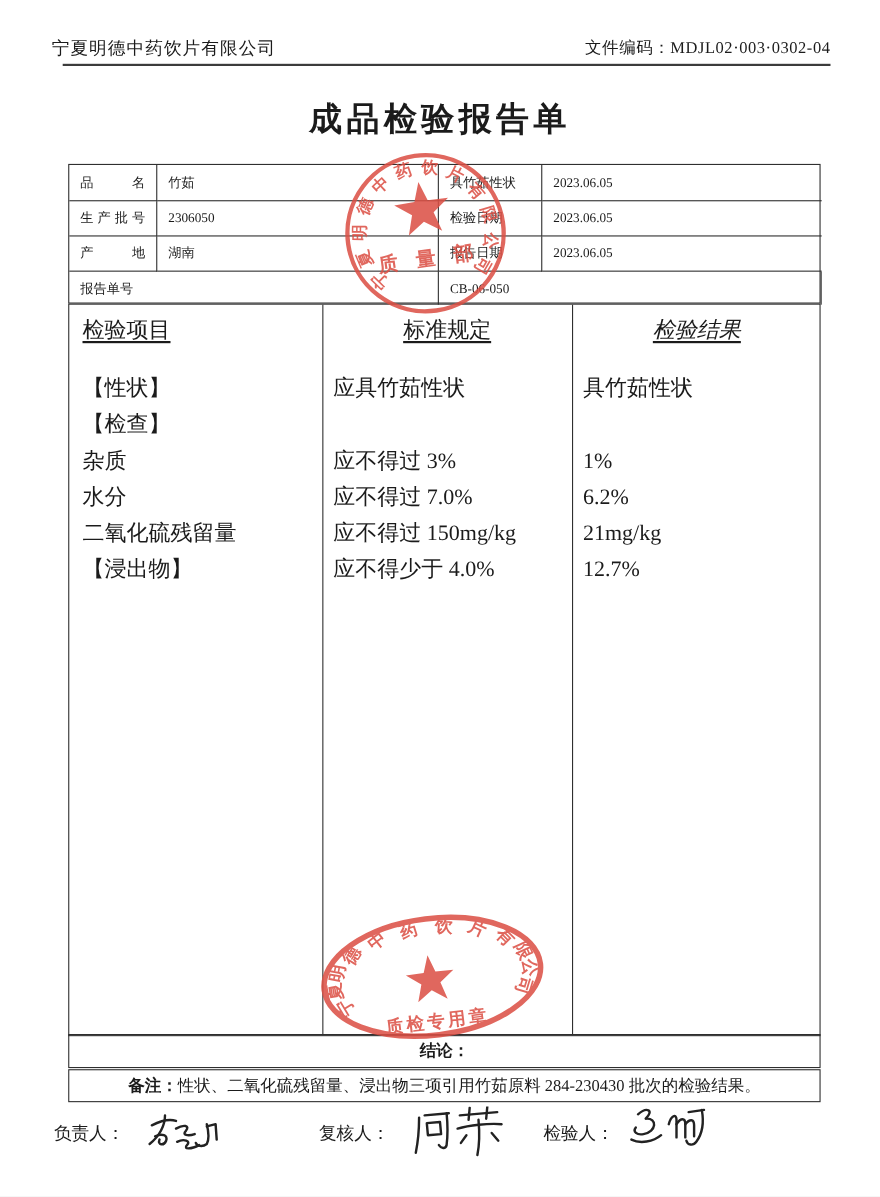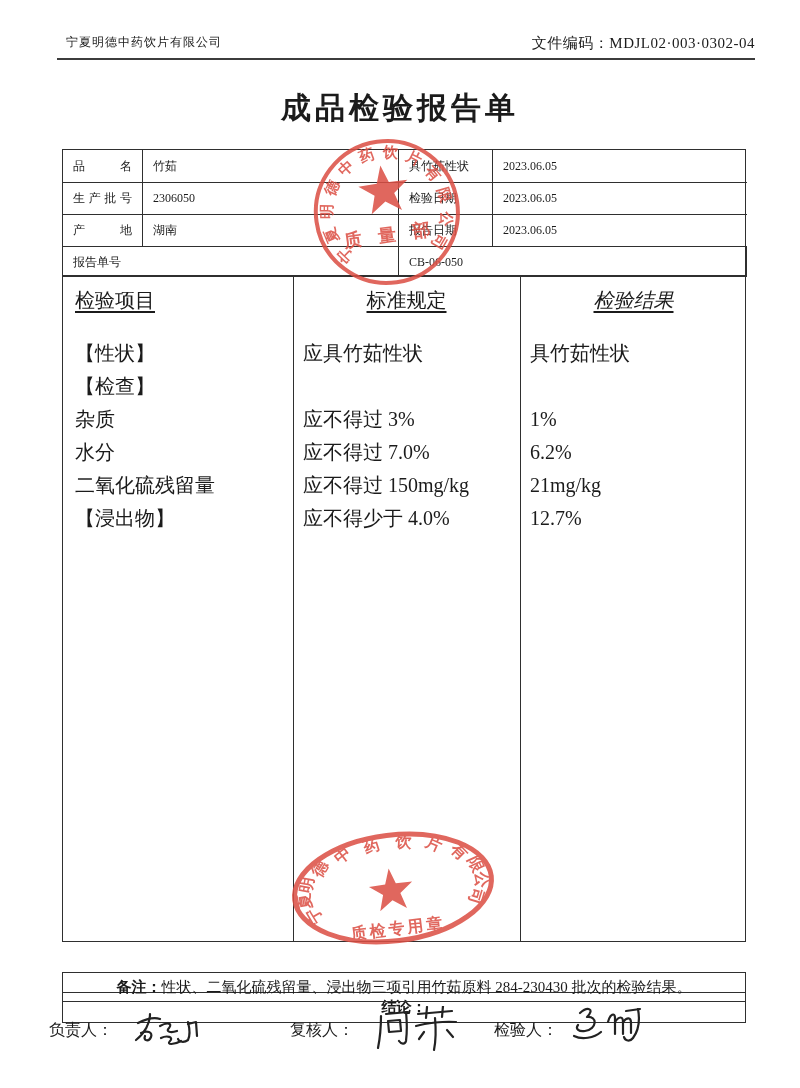--- a/index.html
+++ b/index.html
@@ -3,21 +3,21 @@
 <meta charset="utf-8">
 <style>
   html,body{margin:0;padding:0;background:#e8e8e8;}
   .sheet{
     position:relative;width:800px;height:1088px;margin:0 auto;
     background:#ffffff;overflow:hidden;
     font-family:"Liberation Serif","DejaVu Serif",serif;
     color:#1b1b1b;
   }
   
-  .hdr-company{position:absolute;left:66px;top:34px;font-size:12px;letter-spacing:1px;text-align:center;}
+  .hdr-company{position:absolute;left:47px;top:34px;font-size:16px;letter-spacing:1px;text-align:center;}
   .hdr-code{position:absolute;right:45px;top:34px;font-size:15px;letter-spacing:.5px;}
   .hdr-rule{position:absolute;left:57px;top:58px;width:698px;height:2px;background:#3c3c3c;}
   
   .title{position:absolute;left:0;top:88px;width:100%;text-align:center;
          font-size:30px;font-weight:bold;letter-spacing:4px;}
   
   .info-tbl{
     position:absolute;left:62px;top:149px;width:684px;height:127px;
     display:grid;grid-template-columns:80px 256px 94px 254px;
     grid-template-rows:33px 32px 32px 30px;
@@ -42,21 +42,21 @@
   .th1{left:12px;} .th2{left:230px;width:227px;text-align:center;} .th3{left:457px;width:227px;text-align:center;font-style:italic;}
   .trow{position:absolute;left:0;width:100%;height:22px;line-height:22px;}
   .trow .c1{position:absolute;left:12px;white-space:nowrap;}
   .trow .c2{position:absolute;left:240px;white-space:nowrap;}
   .trow .c3{position:absolute;left:467px;white-space:nowrap;}
   
   .bar{
     position:absolute;left:62px;width:684px;border:1px solid #2f2f2f;box-sizing:border-box;
     display:flex;align-items:center;justify-content:center;font-size:15px;white-space:nowrap;
   }
-  .bar-conclusion{top:992px;height:31px;}
+  .bar-conclusion{top:940px;height:31px;}
   .bar-note{top:972px;height:30px;}
   .bar b{font-weight:bold;}
   
   .sig-label{position:absolute;top:1020px;font-size:16px;white-space:nowrap;}
   .sig-svg{position:absolute;}
   .sig-svg path{stroke:#222;stroke-width:2.2;fill:none;stroke-linecap:round;stroke-linejoin:round;}
   
   .stamp{position:absolute;opacity:.86;pointer-events:none;}
   .stamp text{fill:var(--stamp,#dc4f44);font-family:"Liberation Serif","DejaVu Serif",serif;font-weight:bold;}
   .stamp .ring{stroke:var(--stamp,#dc4f44);fill:none;}

